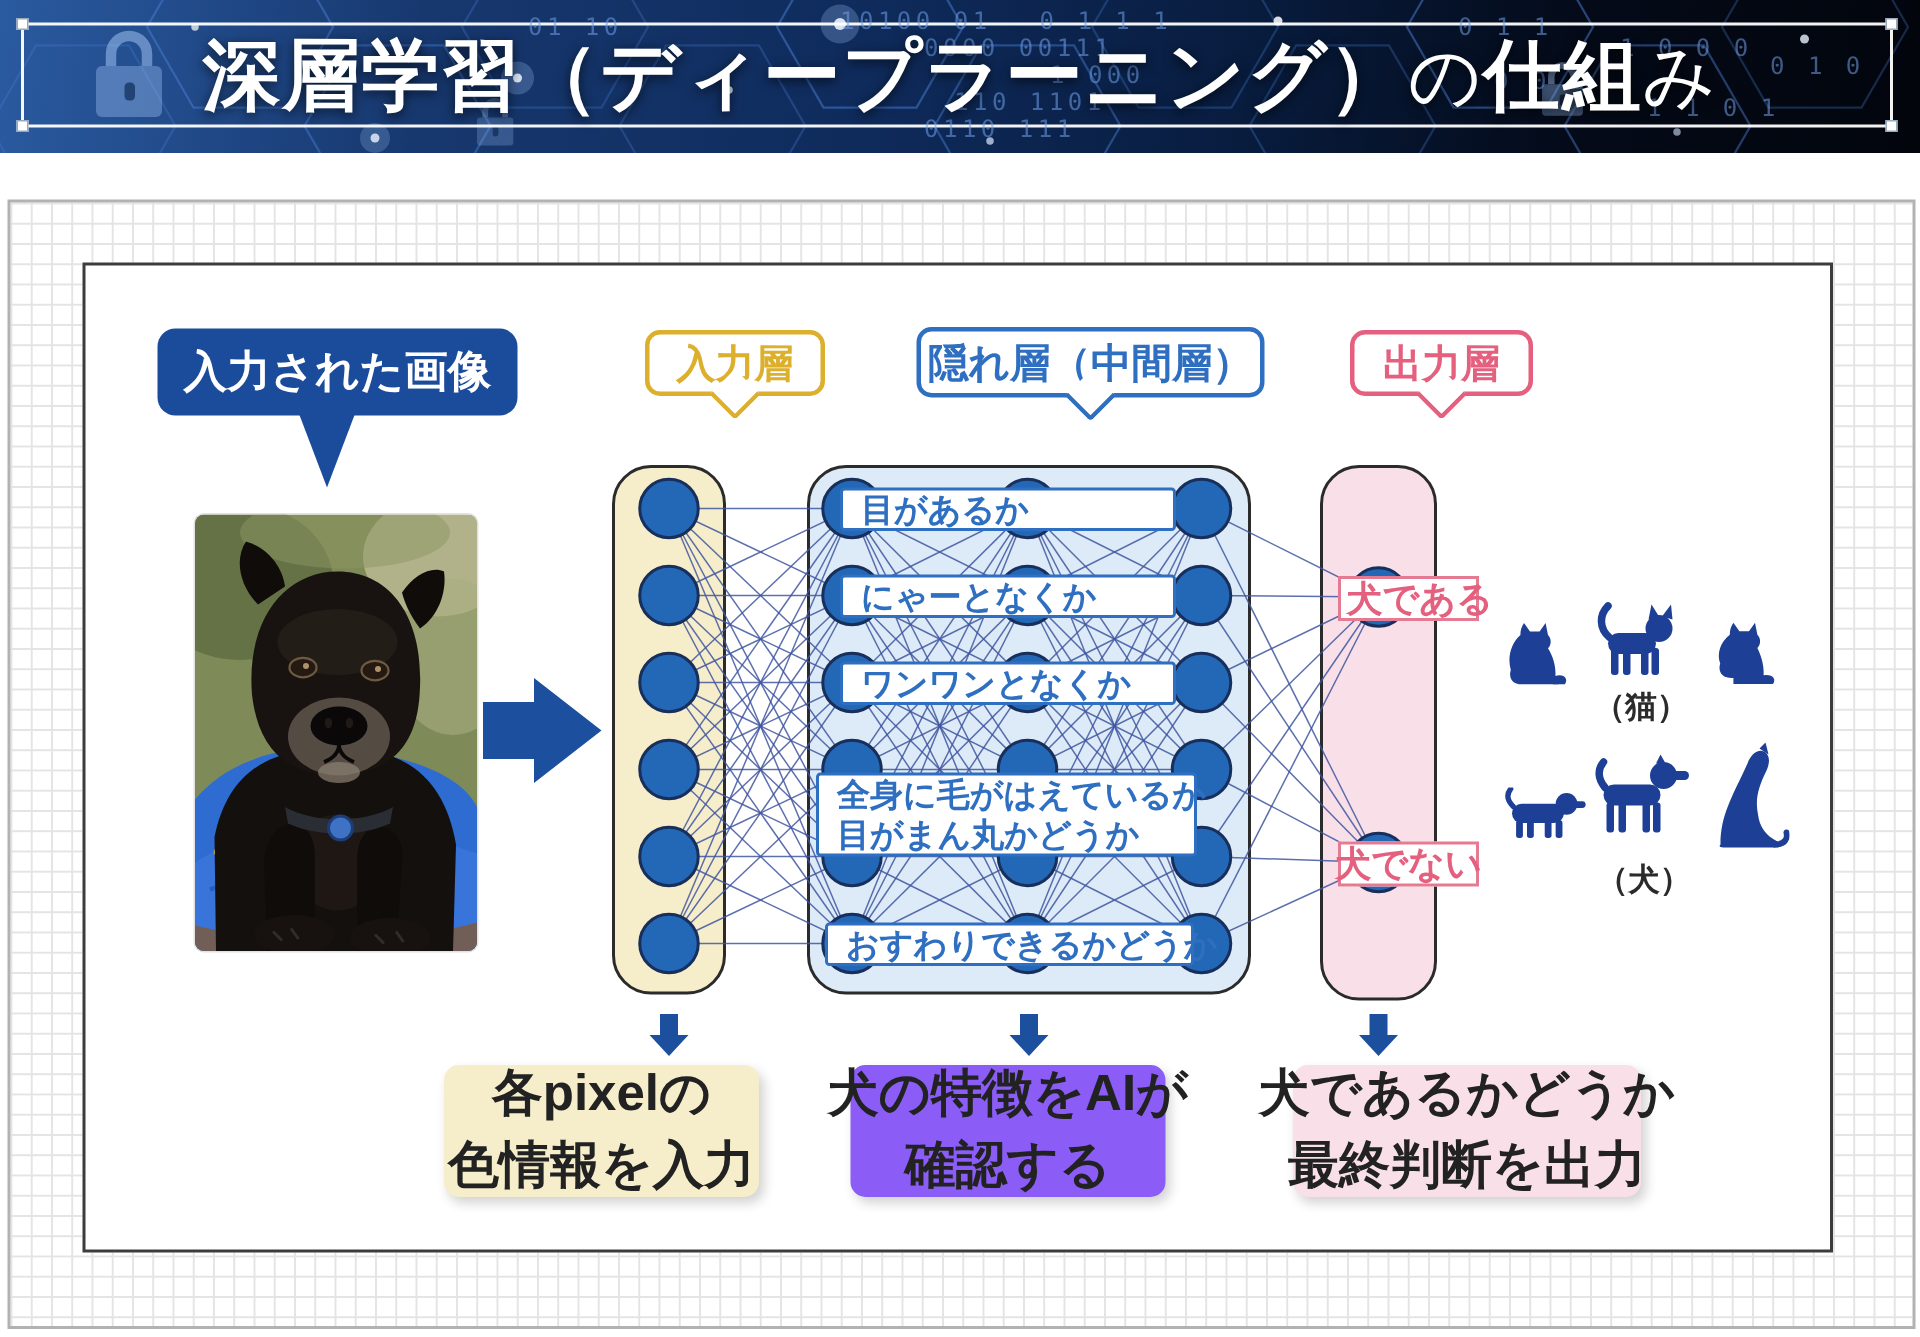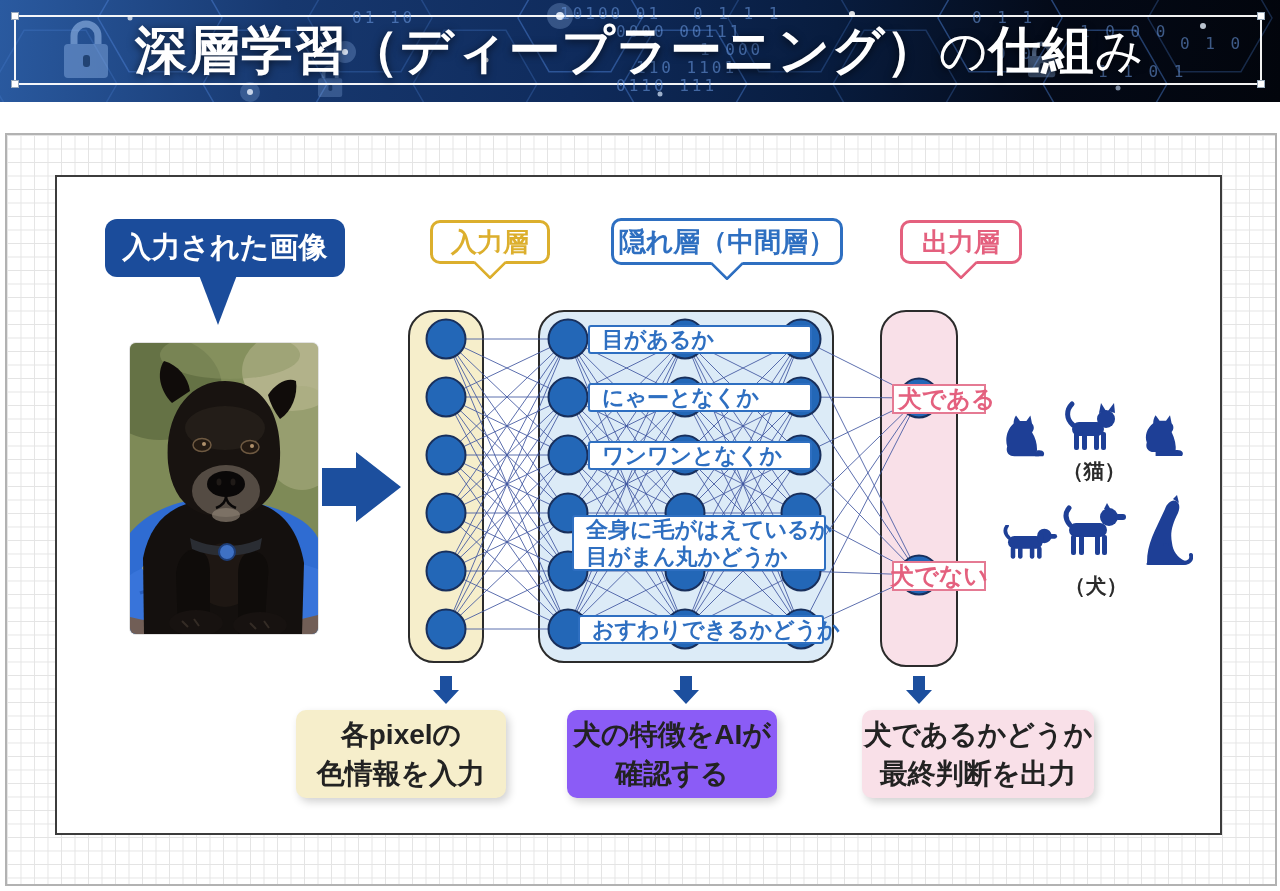--- a/index.html
+++ b/index.html
@@ -64,21 +64,21 @@
   .layerbox{position:absolute;border:2.5px solid #2b2b2b;border-radius:26px;z-index:2;}
   .box-input{left:408px;top:310px;width:76px;height:353px;background:var(--input-fill);}
   .box-hidden{left:538px;top:310px;width:296px;height:353px;background:var(--hidden-fill);}
   .box-output{left:880px;top:310px;width:78px;height:357px;background:var(--output-fill);}
 
   .net-svg{position:absolute;left:0;top:0;width:1280px;height:891px;z-index:4;pointer-events:none;}
 
   
   .hlabel{position:absolute;z-index:6;background:#fff;border:2.5px solid var(--hidden-accent);
     border-radius:3px;color:var(--hidden-accent);font-weight:bold;font-size:22px;
-    display:flex;flex-direction:column;justify-content:center;padding-left:12px;white-space:nowrap;line-height:1.25;margin-left:28px;}
+    display:flex;flex-direction:column;justify-content:center;padding-left:12px;white-space:nowrap;line-height:1.25;}
   .hl1{left:560px;top:325px;width:224px;height:29px;}
   .hl2{left:560px;top:383px;width:224px;height:29px;}
   .hl3{left:560px;top:441px;width:224px;height:29px;}
   .hl4{left:544px;top:515px;width:254px;height:56px;}
   .hl5{left:550px;top:615px;width:246px;height:29px;}
 
   
   .olabel{position:absolute;z-index:6;background:#fff;border:2.5px solid #e57a93;
     color:var(--output-accent);font-weight:bold;font-size:24px;width:94px;height:30px;
     display:flex;align-items:center;justify-content:center;white-space:nowrap;}
@@ -92,21 +92,21 @@
   
   .animals{position:absolute;z-index:5;}
   .animals svg{position:absolute;}
   .sil{fill:var(--sil);}
   .sil-stroke{stroke:var(--sil);fill:none;stroke-linecap:round;}
   .caption{position:absolute;z-index:5;width:80px;text-align:center;
     color:#2b2b2b;font-size:21px;font-weight:bold;white-space:nowrap;}
 
   
   .note{position:absolute;z-index:5;border-radius:10px;display:flex;flex-direction:column;
-    align-items:center;justify-content:center;font-size:28px;font-weight:bold;color:#222;
+    align-items:center;justify-content:center;font-size:34px;font-weight:bold;color:#222;
     line-height:1.4;box-shadow:3px 4px 8px rgba(0,0,0,.18);white-space:nowrap;}
   .note1{left:296px;top:710px;width:210px;height:88px;background:var(--input-fill);}
   .note2{left:567px;top:710px;width:210px;height:88px;background:#8b5cf6;}
   .note3{left:862px;top:710px;width:232px;height:88px;background:var(--output-fill);}
 </style>
 </head>
 <body>
 
 <div class="stage">
 

